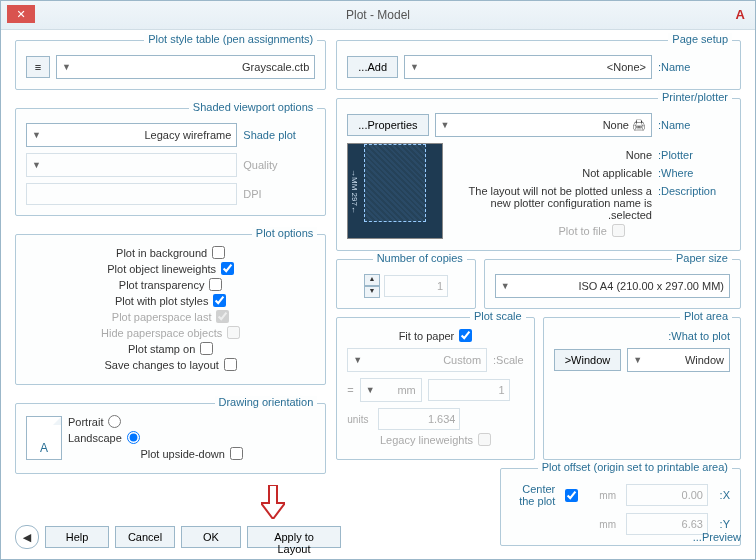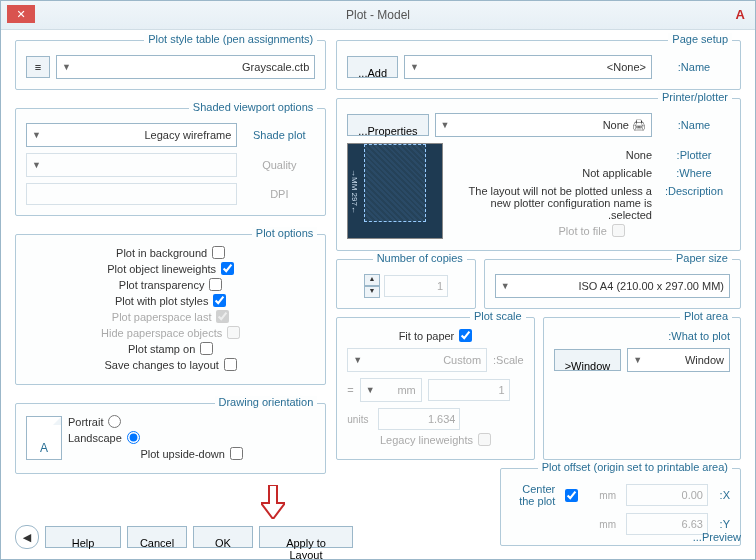--- a/index.html
+++ b/index.html
@@ -7,27 +7,27 @@
 .titlebar{height:28px;background:linear-gradient(#f0f6fa,#e6eff5);display:flex;align-items:center;justify-content:center;position:relative;border-bottom:1px solid #d0dde5}
 .titlebar .title{font-size:12px;color:#555}
 .titlebar .icon{position:absolute;right:10px;top:6px;font-weight:bold;color:#c62828;font-size:13px}
 .titlebar .closebtn{position:absolute;left:6px;top:4px;width:28px;height:18px;background:#d9534f;color:#fff;text-align:center;line-height:18px;font-size:11px;cursor:pointer}
 .content{padding:10px 14px;display:flex;flex-direction:row;gap:10px;direction:rtl;height:480px;box-sizing:border-box}
 .col-left{flex:1.3;display:flex;flex-direction:column;gap:8px}
 .col-right{flex:1;display:flex;flex-direction:column;gap:18px}
 .section{border:1px solid #b1cad9;border-radius:2px;padding:8px 10px 10px 10px;position:relative;background:#fdfefe}
 .section .sec-title{position:absolute;top:-8px;right:8px;background:#fdfefe;padding:0 4px;color:#2a6f95;font-size:11px}
 .row{display:flex;align-items:center;gap:6px;margin-top:6px}
-.lbl{color:#2a6f95;min-width:72px;text-align:center;font-size:11px}
+.lbl{color:#2a6f95;min-width:72px;text-align:left;font-size:11px}
 .lbl2{color:#2a6f95;font-size:11px}
 .sel{flex:1;height:22px;border:1px solid #9bb7c9;background:#fff;display:flex;align-items:center;justify-content:space-between;padding:0 5px;font-size:11px}
 .sel .chev{color:#666;font-size:9px}
 .inp{width:72px;height:20px;border:1px solid #9bb7c9;background:#fff;padding:0 4px;font-size:11px;text-align:right}
 .inp.dis{background:transparent;border-color:#d6e1e8;color:#aaa}
-.btn{height:22px;border:1px solid #9bb7c9;background:#eef4f8;padding:10px 10px;font-size:11px;cursor:pointer}
+.btn{height:22px;border:1px solid #9bb7c9;background:#eef4f8;padding:4px 10px;font-size:11px;cursor:pointer}
 .chk{display:flex;align-items:center;gap:5px;justify-content:center;margin:3px 8px}
 .chk input{width:13px;height:13px;margin:0}
 .chk span{font-size:11px}
 .chk.dis span{color:#aaa}
 .preview-box{width:94px;height:94px;background:#1e3a52;border:1px solid #888;display:flex;align-items:flex-start;justify-content:center;color:#cce;font-size:8px;position:relative}
 .pv-inner{width:60px;height:76px;background:repeating-linear-gradient(45deg,#2a4a66,#2a4a66 2px,#254259 2px,#254259 4px);border:1px dashed #9cf;position:relative}
 .pv-top{position:absolute;top:2px;left:0;right:0;text-align:center;color:#cde;font-size:8px}
 .pv-side{position:absolute;left:2px;top:0;bottom:0;writing-mode:vertical-rl;text-align:center;color:#cde;font-size:8px}
 .copies{display:flex;align-items:center;gap:4px}
 .copies .spbtn{display:flex;flex-direction:column}
@@ -290,18 +290,18 @@
         <path d="M8 0 L16 0 L16 18 L24 18 L12 34 L0 18 L8 18 Z" fill="none" stroke="#c62828" stroke-width="2"></path>
       </svg>
   </div>
 
   <div class="footer">
     <a href="#" class="link">Preview...</a>
     <span class="spacer"></span>
     <button class="btn" style="width:94px">Apply to Layout</button>
     <button class="btn" style="width:60px">OK</button>
     <button class="btn" style="width:60px">Cancel</button>
-    <button class="btn" style="width:76px">Help</button>
+    <button class="btn" style="width:64px">Help</button>
     <div class="expand">
         <span>◀</span>
       </div>
   </div>
 </div>
 
 </body></html>

